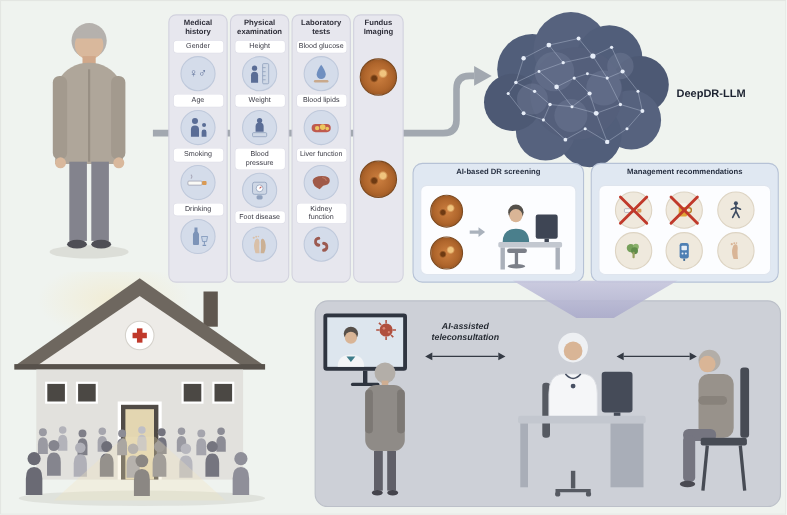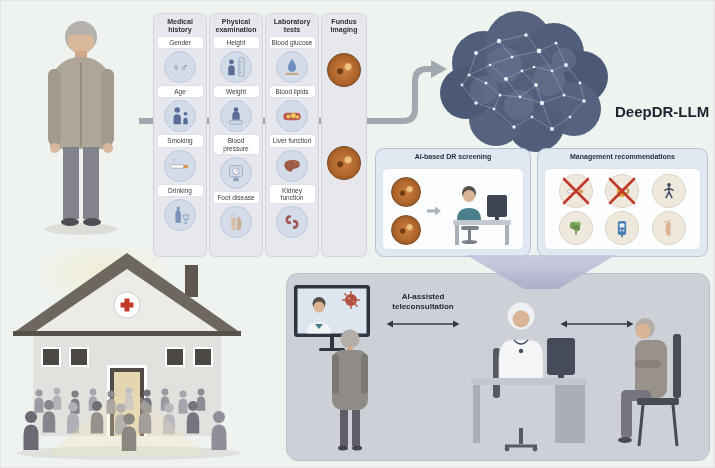--- a/index.html
+++ b/index.html
@@ -27,24 +27,24 @@
          box-sizing:border-box;z-index:2;}
   .panel-title{font-size:7px;font-weight:bold;color:#273042;text-align:center;margin-top:4px;}
   .panel-box{position:absolute;left:6px;right:6px;top:19px;bottom:6px;background:#fcfdff;border:1px solid #dfe5ee;
              border-radius:6px;}
   .mgmt-grid{position:absolute;inset:0;display:grid;grid-template-columns:repeat(3,1fr);justify-items:center;
              align-items:center;padding:3px 8px;}
   .mgmt-circ{position:relative;width:32px;height:32px;border-radius:50%;background:#efe9dd;border:1px solid #ddd4c3;
              display:flex;align-items:center;justify-content:center;}
   .xoverlay{position:absolute;left:-2px;top:-2px;width:36px;height:36px;}
   
-  #model-label{position:absolute;left:614px;top:79px;font-size:15px;font-weight:600;color:#1c2230;z-index:2;margin-top:23px;}
+  #model-label{position:absolute;left:614px;top:79px;font-size:10px;font-weight:600;color:#1c2230;z-index:2;}
   
   #consult-panel{position:absolute;left:285px;top:272px;width:422px;height:186px;background:#cdd0d7;
-                 border:1px solid #bcc0c9;border-radius:12px;z-index:2;}
+                 border:1px solid #bcc0c9;border-radius:12px;z-index:2;font-style:italic;}
   .consult-label{position:absolute;width:84px;font-size:8px;font-weight:bold;color:#262b33;text-align:center;line-height:1.2;}
 </style>
 </head>
 <body>
 
 <div id="stage">
 
   <svg class="abs" style="left:130px;top:56px;z-index:0;" width="320" height="72" viewBox="0 0 320 72">
     <path d="M8 64 H272 Q284 64 284 52 V24 Q284 12 296 12 H300" fill="none" stroke="#a2a8b0" stroke-width="6"></path>
     <polygon points="300,3 316,12 300,21" fill="#a2a8b0"></polygon>

